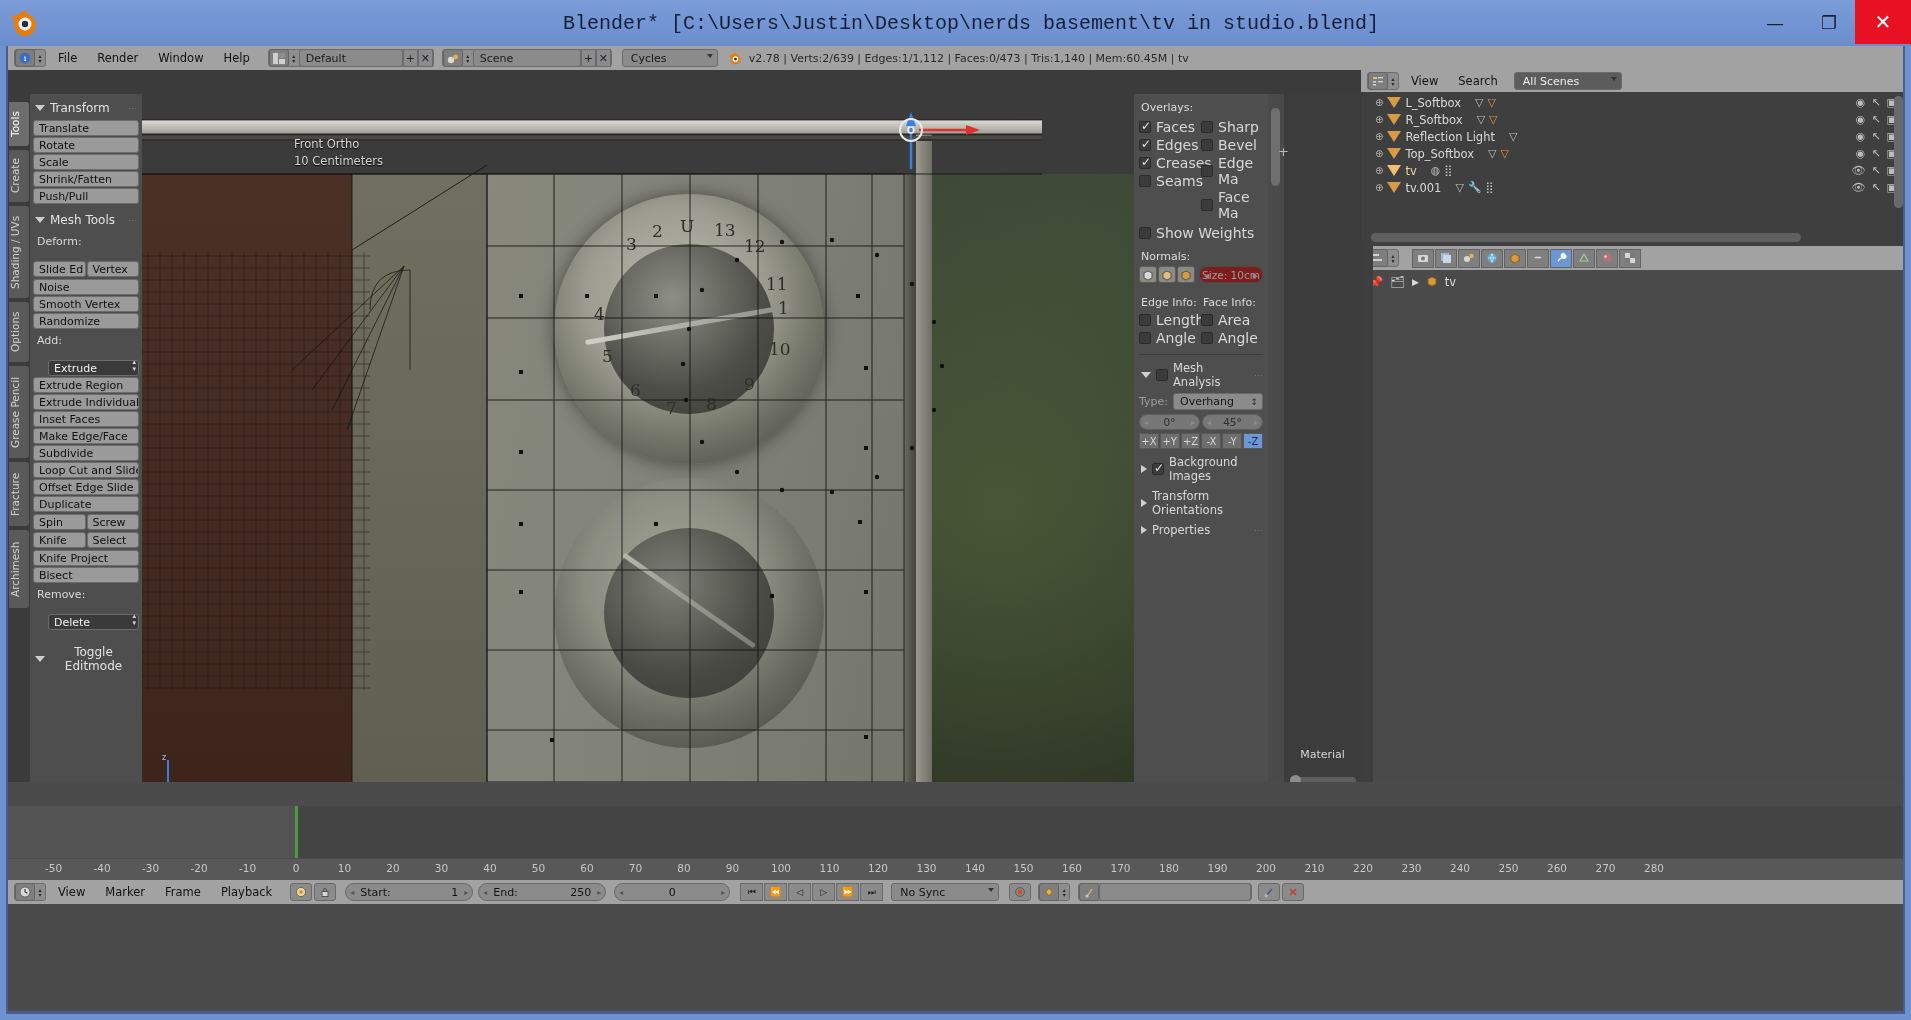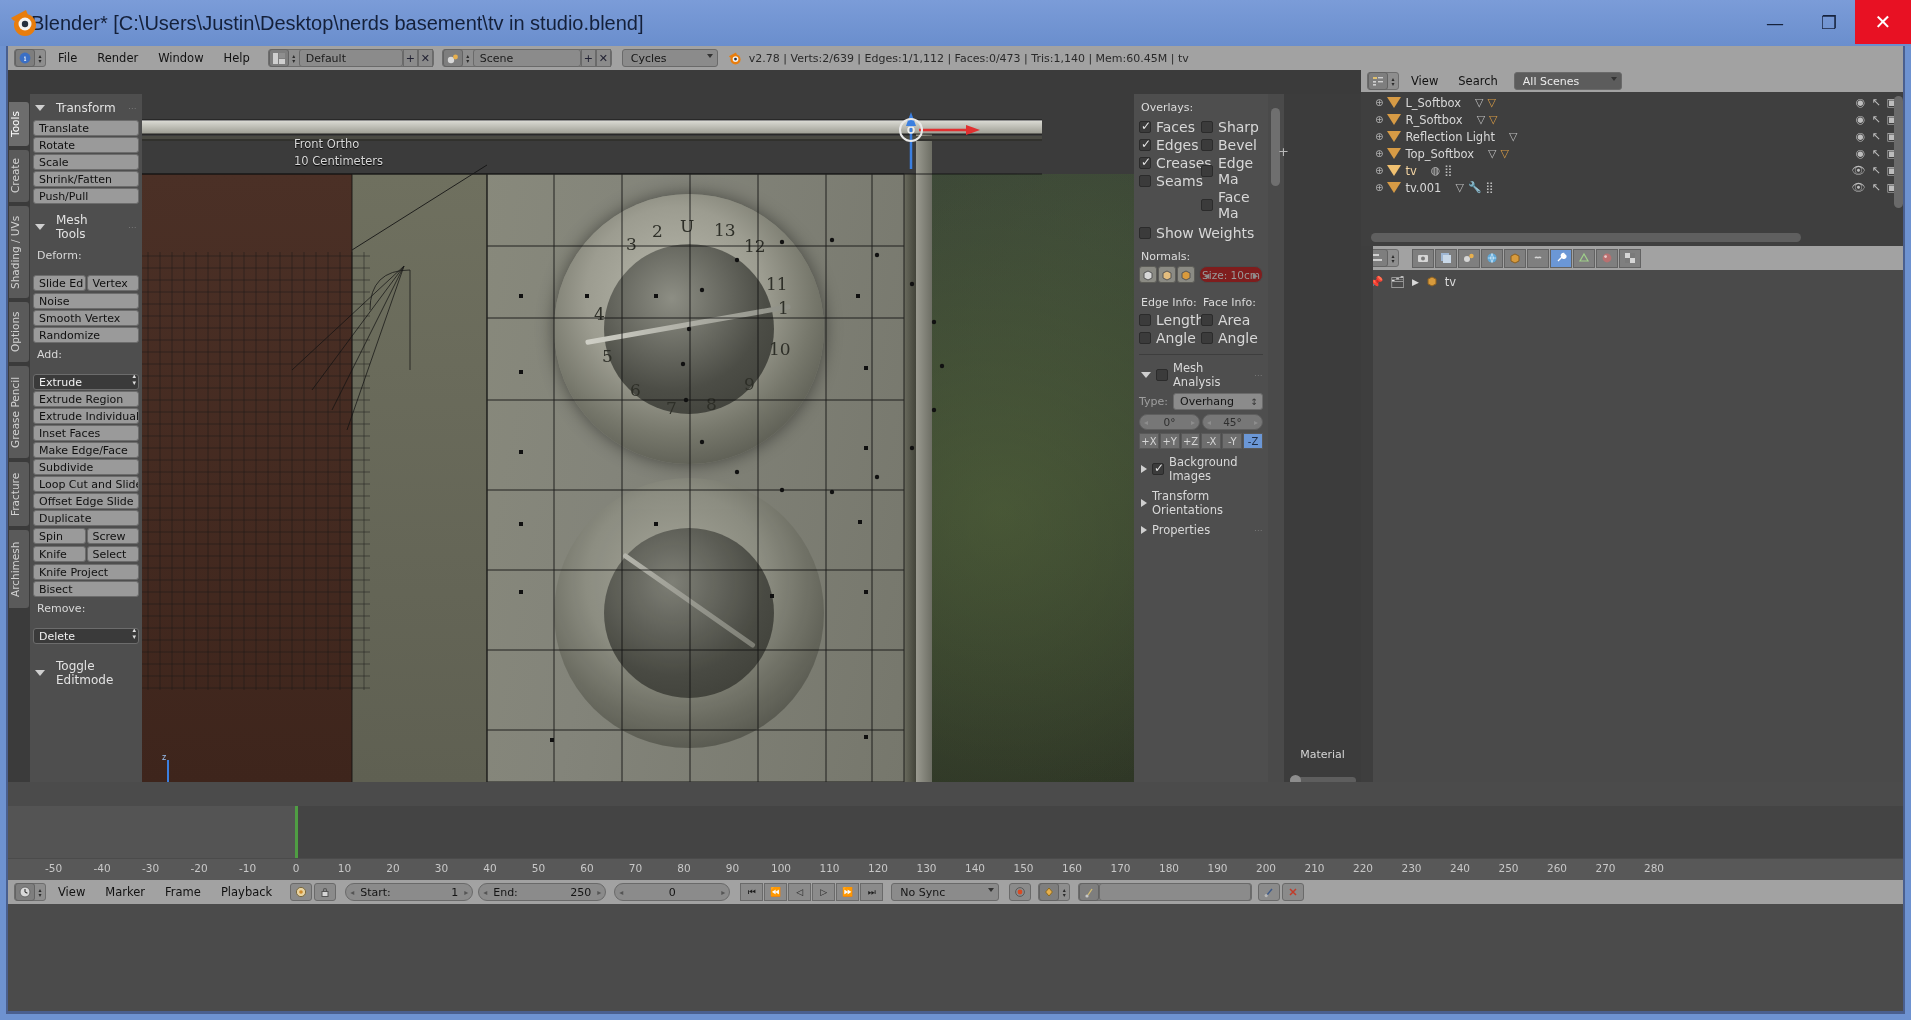--- a/index.html
+++ b/index.html
@@ -5,22 +5,22 @@
   * { box-sizing: border-box; margin:0; padding:0; }
   html,body { width:1911px; height:1020px; overflow:hidden;
     font-family:"DejaVu Sans", sans-serif; }
   body { background:#4b4b4b; }
 
   
   #win { position:relative; width:1911px; height:1020px; background:#6e92d0; }
   #titlebar { position:absolute; left:0; top:0; width:1911px; height:46px;
       background:linear-gradient(#7b9cd8,#6a8ecd); display:flex; align-items:center; }
   #blender-logo { position:absolute; left:8px; top:6px; width:34px; height:34px; }
-  #title-text { width:100%; text-align:left; font-size:20px; color:#14203a;
-      font-family:Liberation Sans, sans-serif;margin-left:31px; }
+  #title-text { width:100%; text-align:center; font-size:20px; color:#14203a;
+      font-family:Liberation Mono, monospace;margin-left:31px; }
   .wbtn { position:absolute; top:0; height:44px; width:52px; display:flex;
       align-items:center; justify-content:center; color:#16223c; font-size:18px; }
   #wmin{ right:110px; } #wmax{ right:56px; }
   #wclose{ right:0; width:56px; background:#e81123; color:#fff; font-size:20px; }
 
   
   #app { position:absolute; left:6px; top:46px; width:1899px; height:968px;
       background:#4b4b4b; border-left:2px solid #4a5f8e; border-right:2px solid #4a5f8e;
       border-bottom:3px solid #4a5f8e; overflow:hidden; }
 
@@ -103,33 +103,33 @@
   
   #toolshelf { position:absolute; left:0; top:24px; width:134px; height:712px;
       background:#464646; }
   #tabstrip { position:absolute; left:0; top:0; width:22px; height:712px; background:#3b3b3b; }
   .vtab { position:absolute; left:1px; width:20px; background:#5a5a5a; color:#d2d2d2;
       font-size:10.5px; writing-mode:vertical-rl; transform:rotate(180deg);
       text-align:center; border-radius:3px 0 0 3px; padding:5px 0; }
   .vtab.active { background:#6d6d6d; color:#fff; }
   #tsbody { position:absolute; left:22px; top:0; width:112px; height:712px;
       background:#4e4e4e; padding:4px 3px; }
-  .panel-head { display:flex; align-items:center; gap:11px; color:#e2e2e2; font-size:12px;
-      padding:3px 2px 4px 2px; }
+  .panel-head { display:flex; align-items:center; gap:5px; color:#e2e2e2; font-size:12px;
+      padding:3px 2px 4px 2px;text-align:center; }
   .tri { width:0;height:0;border-left:5px solid transparent;border-right:5px solid transparent;
       border-top:6px solid #cfcfcf; }
   .tri-r { width:0;height:0;border-top:4px solid transparent;border-bottom:4px solid transparent;
       border-left:6px solid #cfcfcf; }
   .grip { margin-left:auto; color:#7d7d7d; font-size:8px; letter-spacing:1px; }
   .tbtn { background:#9a9a9a; border:1px solid #6c6c6c; color:#101010; font-size:11px;
       height:16px; line-height:15px; padding-left:5px; border-radius:3px; margin:1px 0;
       white-space:nowrap; overflow:hidden; }
   .tbtn.dark { background:#3a3a3a; color:#f0f0f0; }
   .tlabel { color:#d8d8d8; font-size:11px; padding:4px 2px 12px 4px; }
-  .tbtn.spinner { position:relative; padding-right:12px; }
+  .tbtn.spinner { position:relative; padding-right:12px;margin-left:15px; }
   .tbtn.spinner::after { content:"\25B4\A\25BE"; white-space:pre; position:absolute;
       right:2px; top:-2px; font-size:7px; line-height:7px; color:#ddd; }
   .row2 { display:flex; gap:1px; }
   .row2 .tbtn { flex:1; margin:1px 0; }
 
   
   #npanel { position:absolute; left:1126px; top:24px; width:134px; height:712px;
       background:#4e4e4e; padding:4px 5px; color:#d9d9d9; font-size:11px; }
   .sect-label { color:#dcdcdc; font-size:11px; margin:3px 0 3px 2px; }
   .cbrow { display:flex; align-items:center; gap:5px; margin:2px 0; }

